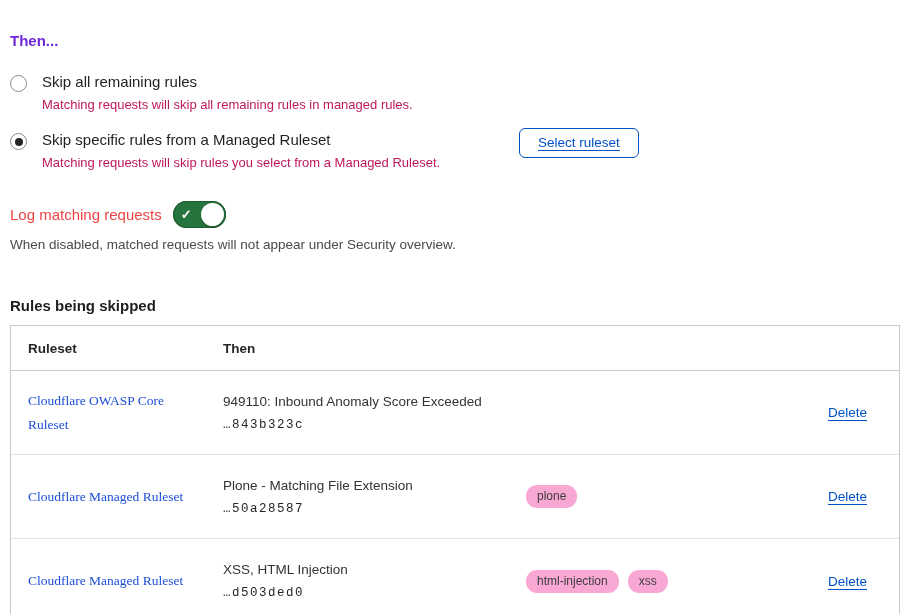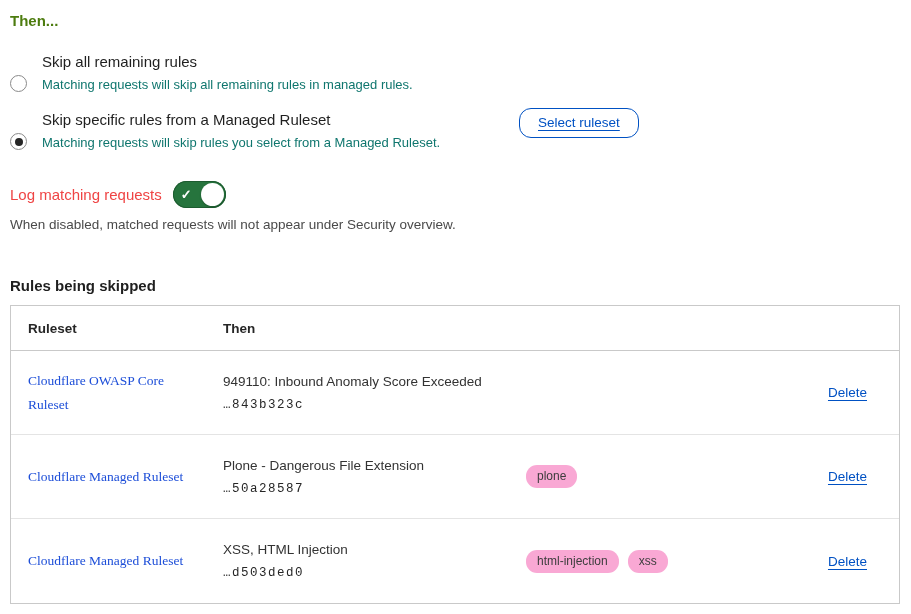--- a/index.html
+++ b/index.html
@@ -7,43 +7,44 @@
   body {
     width: 911px; height: 614px;
     font-family: "Liberation Sans", sans-serif;
     color: #1f1f1f;
     padding: 12px 10px;
     overflow: hidden;
     position: relative;
   }
 
   .then-heading {
-    font-size: 15px; font-weight: 700; color: #4d7c0f;
+    font-size: 15px; font-weight: 700; color: #6d28d9;
     margin-bottom: 24px;
+    margin-top: 20px;
   }
 
   
-  .option { display: flex; gap: 15px; margin-bottom: 19px; position: relative; align-items: flex-end; }
+  .option { display: flex; gap: 15px; margin-bottom: 19px; position: relative; }
   .radio {
     width: 17px; height: 17px; border: 1.5px solid #8a8a8a; border-radius: 50%;
     background: #fff; flex-shrink: 0; margin-top: 2px; position: relative;
     cursor: pointer;
   }
   .radio.selected::after {
     content: ''; position: absolute; left: 50%; top: 50%;
     width: 8px; height: 8px; transform: translate(-50%, -50%);
     background: #262626; border-radius: 50%;
   }
   .option-label { font-size: 15px; color: #1f1f1f; margin-bottom: 7px; }
-  .option-desc  { font-size: 13px; color: #0f766e; }
+  .option-desc  { font-size: 13px; color: #be185d; }
 
   .select-ruleset-btn {
     position: absolute; left: 509px; top: -3px;
     background: #ffffff;
-    border: 1.5px solid #0051c3; border-radius: 12px;
+    border: 1.5px solid #0051c3; border-radius: 6px;
     color: #0051c3; font-size: 13.5px; font-family: "Liberation Sans", sans-serif;
     text-decoration: underline; text-underline-offset: 3px;
     padding: 6px 18px 7px 18px;
     cursor: pointer;
   }
 
   
   .log-row { display: flex; align-items: center; gap: 11px; margin-top: 31px; }
   .log-label { font-size: 15px; color: #ef4444; }
   .toggle {
@@ -153,21 +154,21 @@
     </div>
     <div class="cell-tags"></div>
     <div class="cell-actions">
       <a class="delete-link">Delete</a>
     </div>
   </div>
 
   <div class="trow">
     <div class="cell-ruleset">Cloudflare Managed Ruleset</div>
     <div class="cell-desc">
-      <div class="desc-line">Plone - Dangerous File Extension</div>
+      <div class="desc-line">Plone - Matching File Extension</div>
       <div class="rule-id">…50a28587</div>
     </div>
     <div class="cell-tags">
       <span class="tag">plone</span>
     </div>
     <div class="cell-actions">
       <a class="delete-link">Delete</a>
     </div>
   </div>
 

